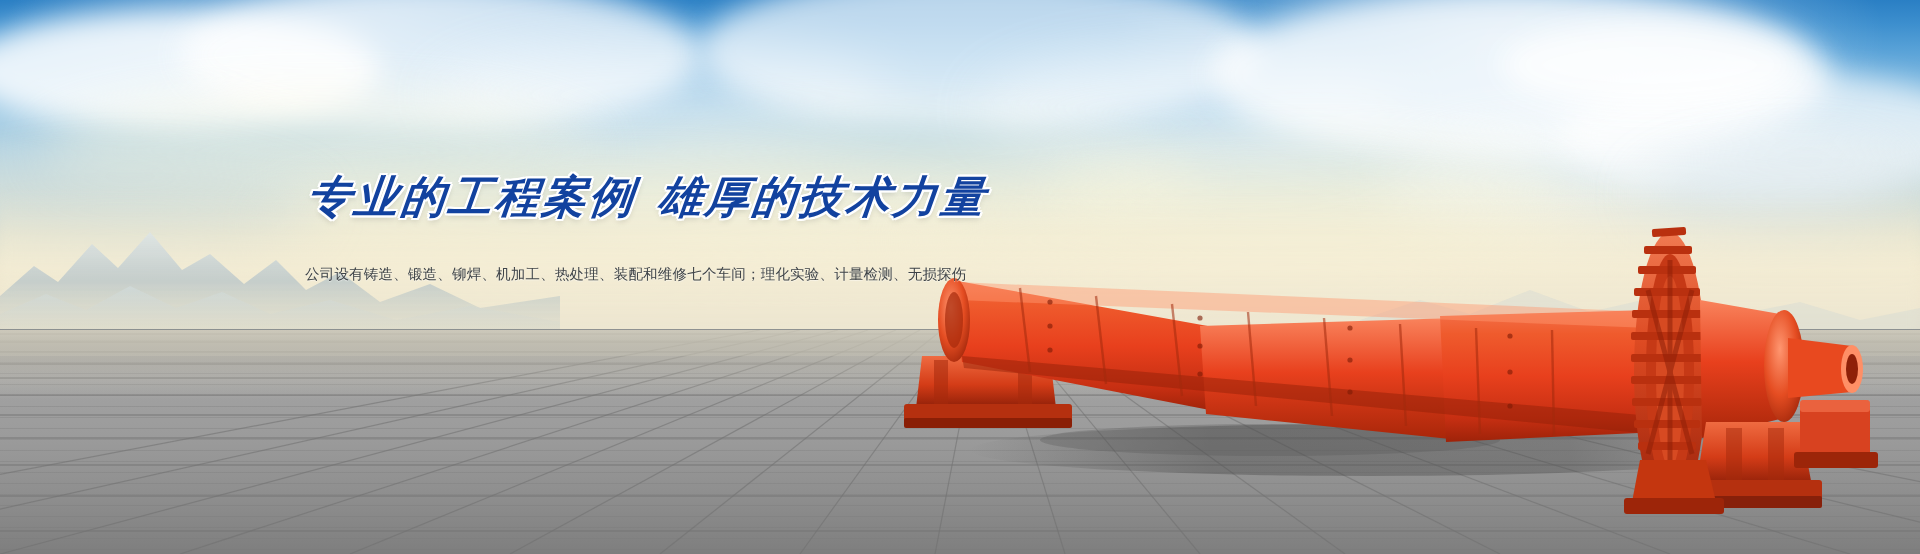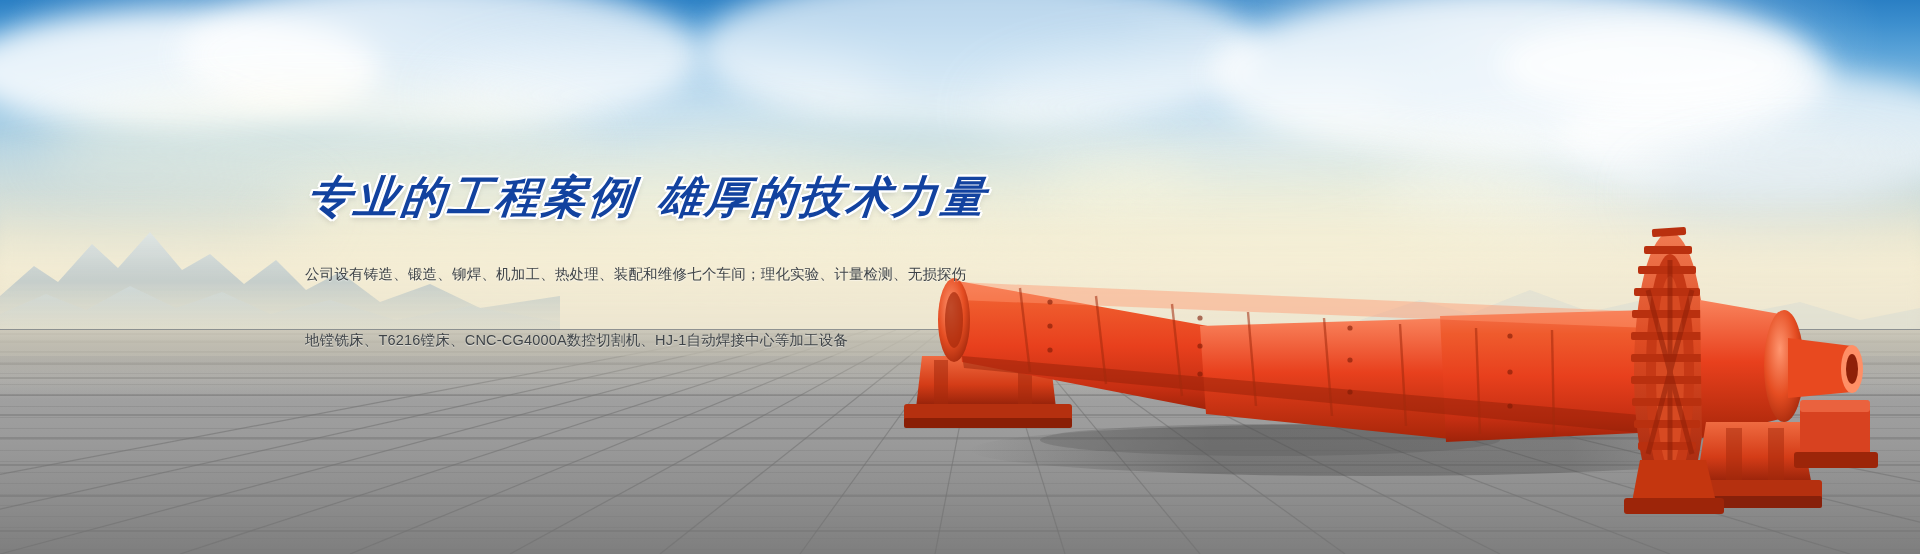--- a/index.html
+++ b/index.html
@@ -375,17 +375,16 @@
       <rect x="894" y="302" width="84" height="16" rx="3" fill="#9c2509"></rect>
     </g>
   </svg>
 
   <div class="text-block">
     <div class="headline">
       <span>专业的工程案例</span><span class="gap"></span><span>雄厚的技术力量</span>
     </div>
     <div class="subcopy">
       <div class="subline">公司设有铸造、锻造、铆焊、机加工、热处理、装配和维修七个车间；理化实验、计量检测、无损探伤</div>
-      <div class="subline">地镗铣床、T6216镗床、CNC-CG4000A数控切割机、HJ-1自动焊接中心等加工设备</div>
     </div>
   </div>
 
 </div>
 
 </body></html>

